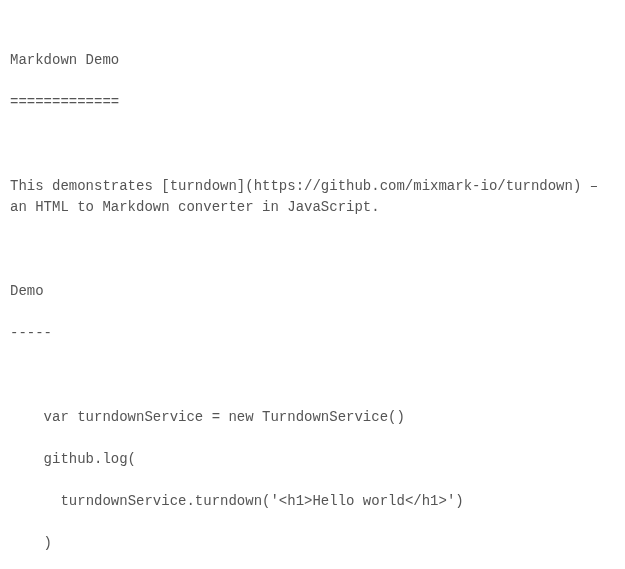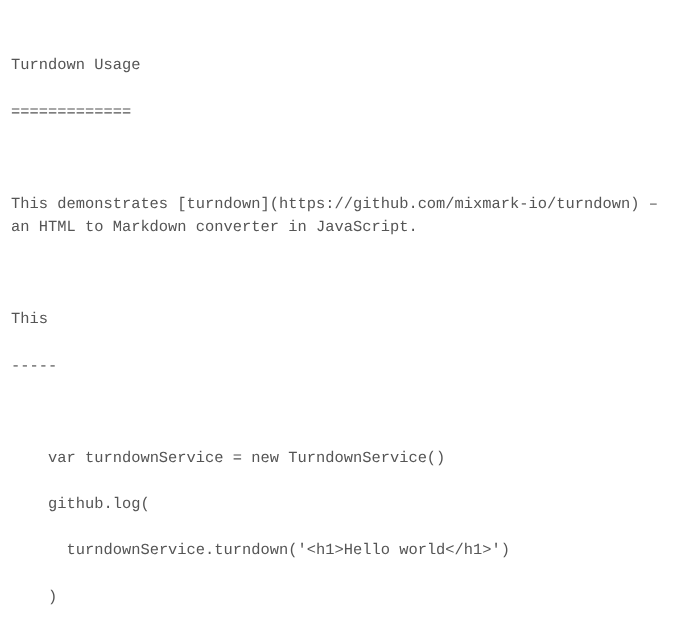--- a/index.html
+++ b/index.html
@@ -13,26 +13,26 @@
       white-space: pre-wrap;
       word-wrap: break-word;
       width: 625px;
       box-sizing: border-box;
     }
     .line { white-space: pre-wrap; }
   </style>
 </head>
 <body>
 
-<div class="line">Turndown Usage</div>
+<div class="line">Markdown Demo</div>
 <div class="line">=============</div>
 <div class="line"> </div>
 <div class="line">This demonstrates [turndown](https://github.com/mixmark-io/turndown) – an HTML to Markdown converter in JavaScript.</div>
 <div class="line"> </div>
-<div class="line">This</div>
+<div class="line">Demo</div>
 <div class="line">-----</div>
 <div class="line"> </div>
 <div class="line">    var turndownService = new TurndownService()</div>
 <div class="line">    github.log(</div>
 <div class="line">      turndownService.turndown('&lt;h1&gt;Hello world&lt;/h1&gt;')</div>
 <div class="line">    )</div>
 
 
 
 

